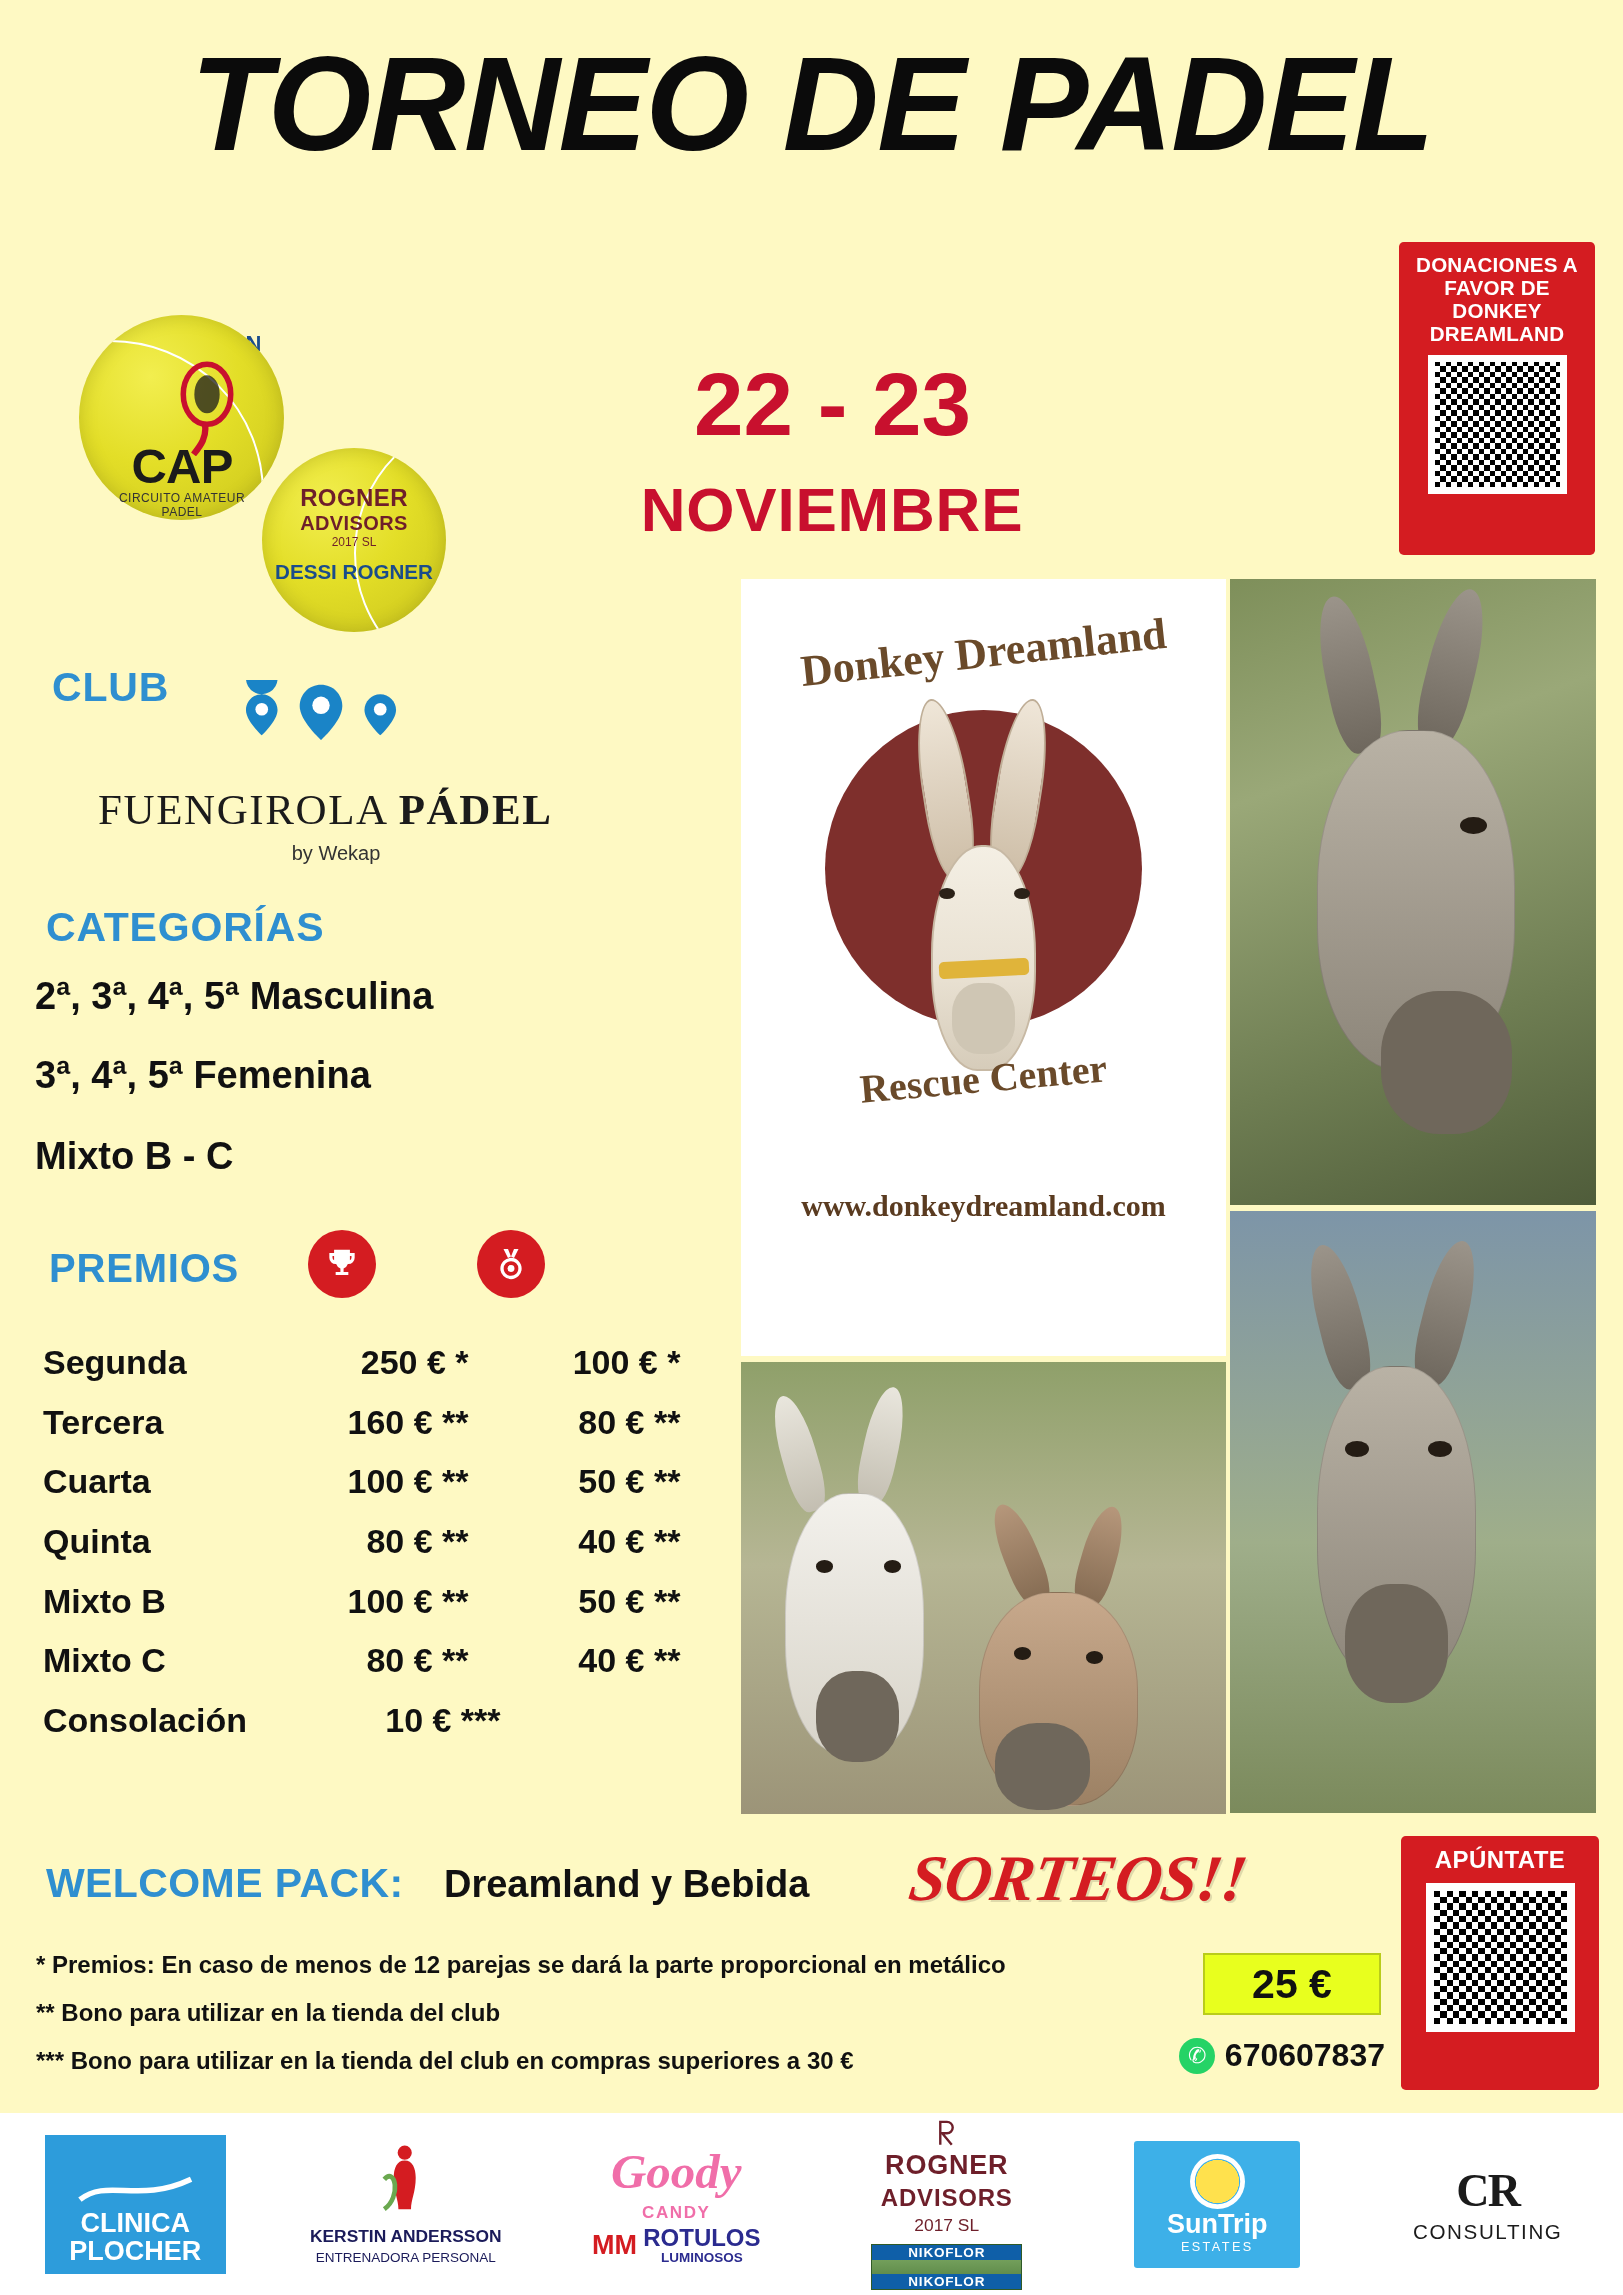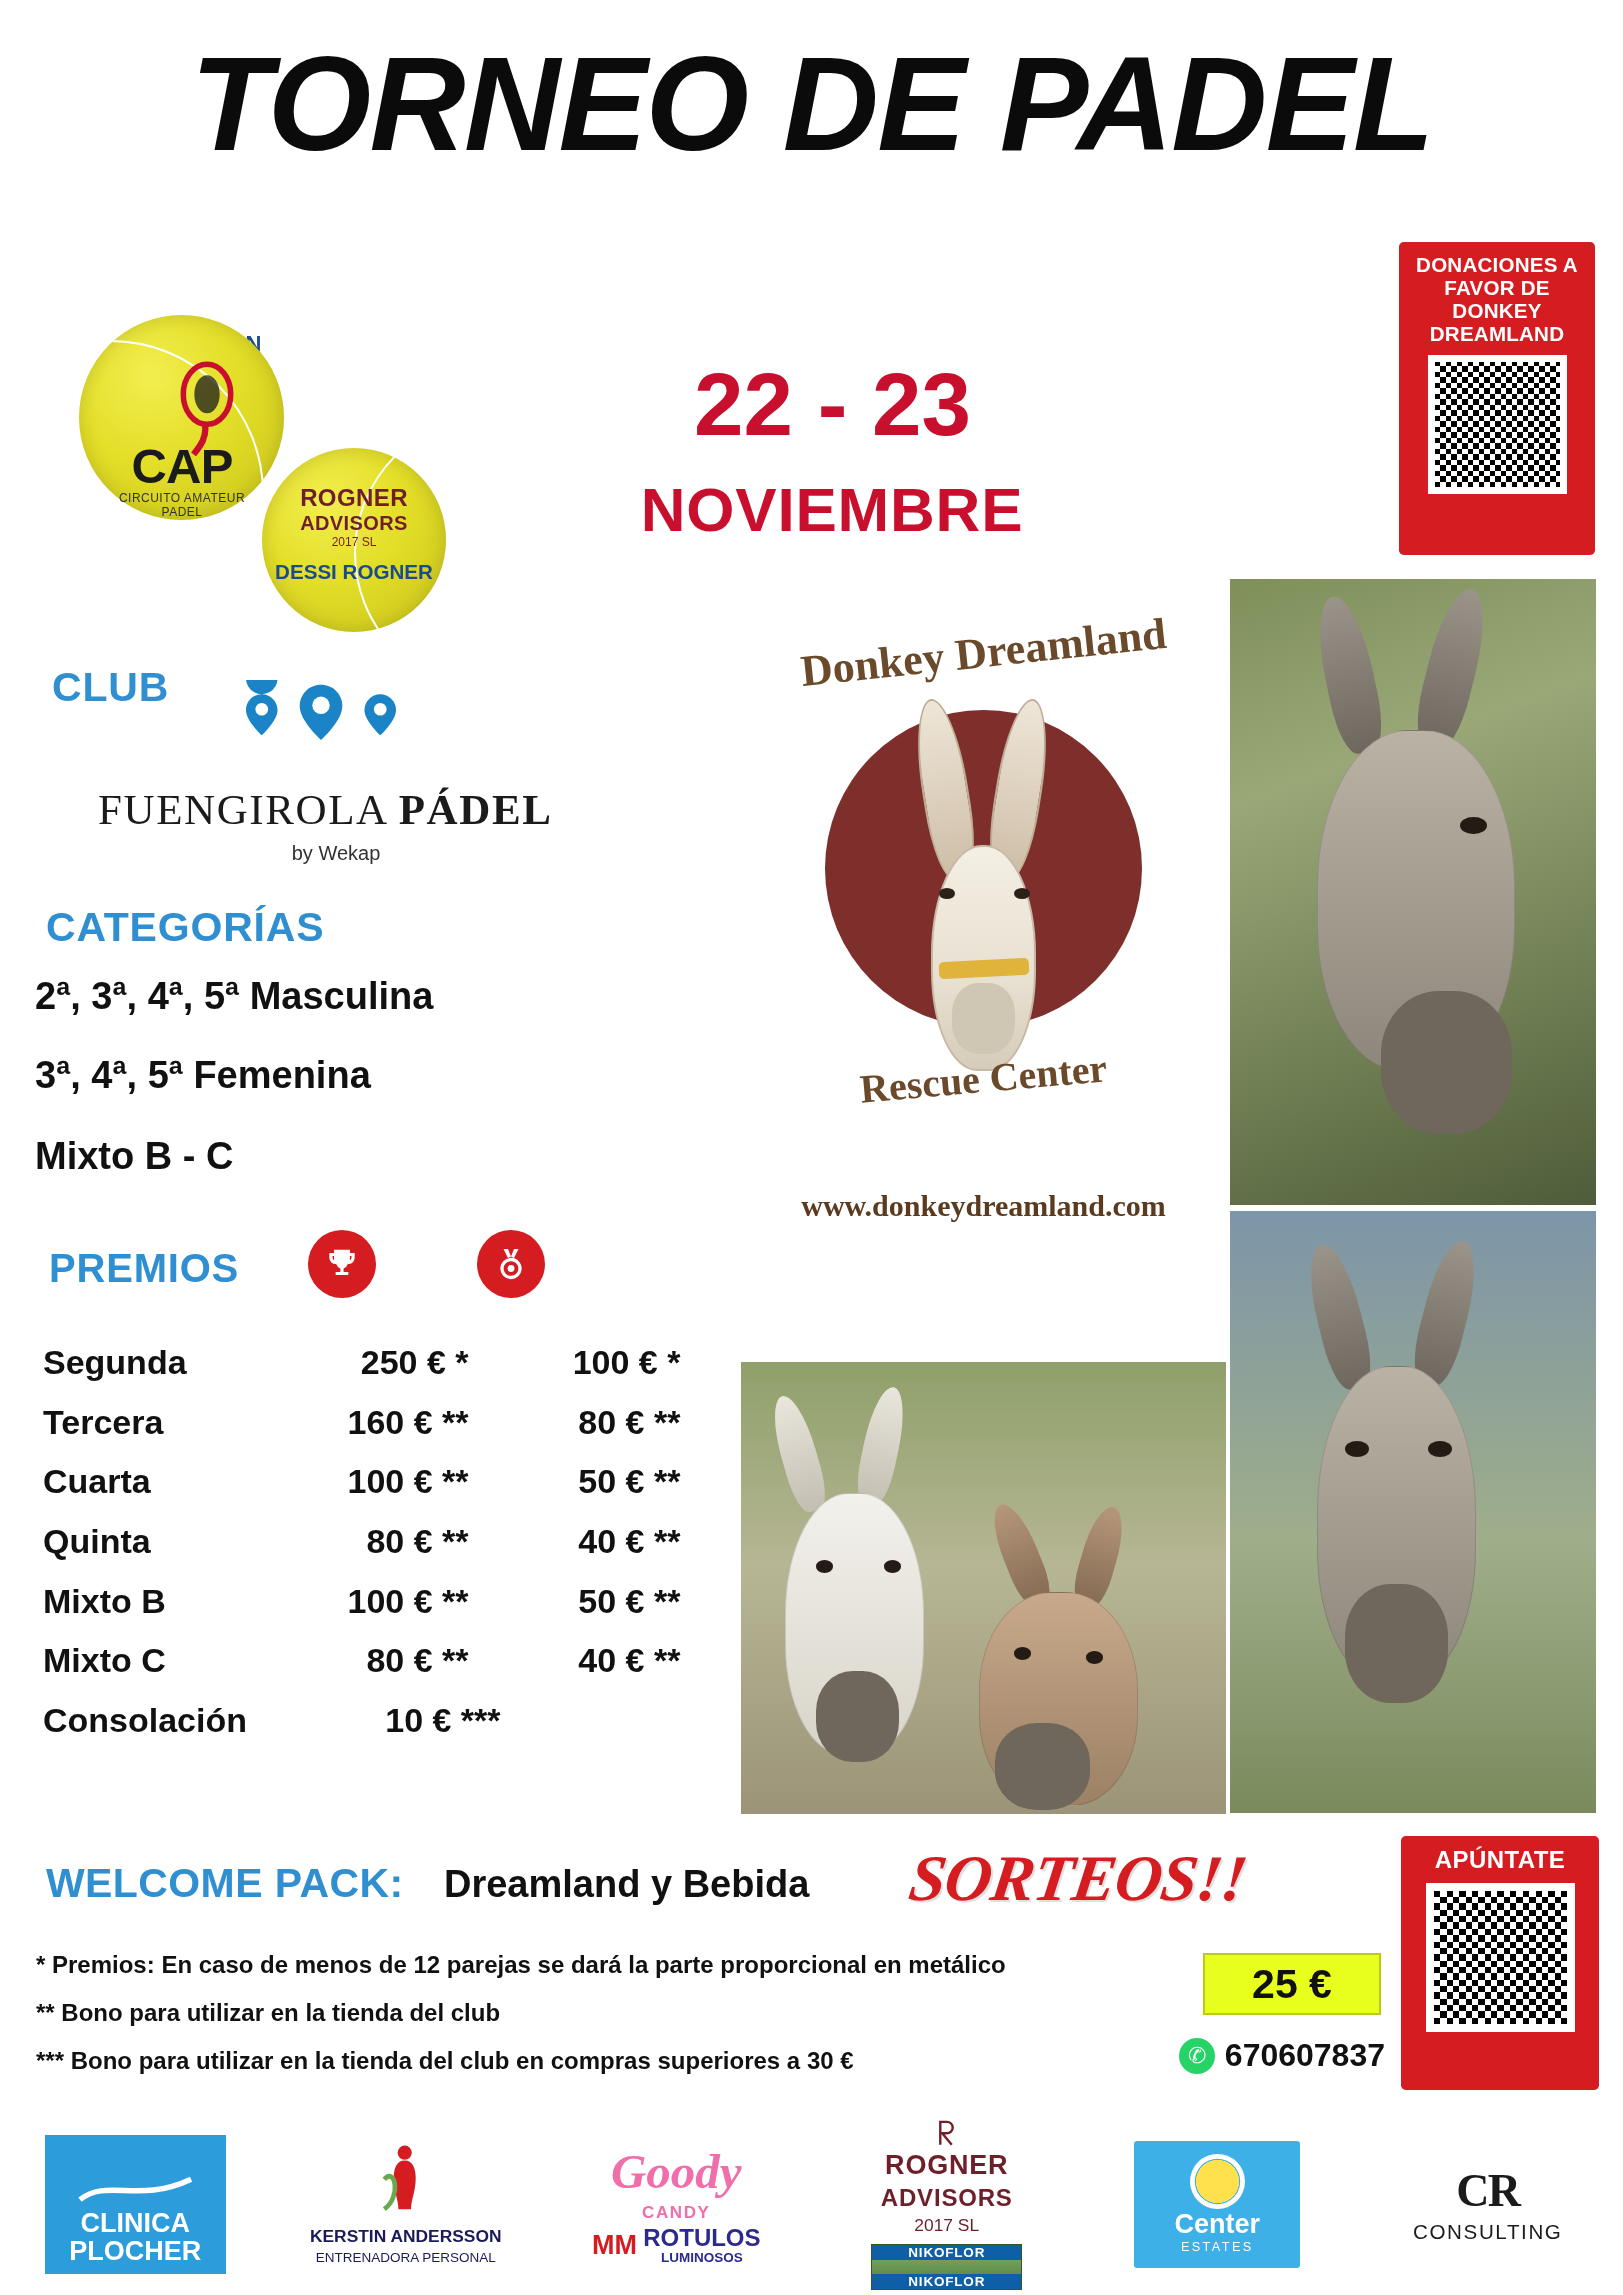--- a/index.html
+++ b/index.html
@@ -5,21 +5,21 @@
   * { box-sizing: border-box; margin: 0; padding: 0; }
   html, body {
     width: 1623px; height: 2295px;
     font-family: "Liberation Sans", sans-serif;
     background: #cfe8f7;
     overflow: hidden;
   }
   .poster {
     position: relative;
     width: 1623px; height: 2295px;
-    background: #ffffff;
+    background: #fef9c3;
   }
 
   
   .title-1 {
     position: absolute; left: 0; top: 38px; width: 1623px;
     text-align: center;
     font-size: 133px; font-weight: bold; font-style: italic;
     letter-spacing: -1.6px;
     color: #0b0b0b;
     line-height: 1;
@@ -607,21 +607,21 @@
       <div class="rs3">2017 SL</div>
       <div class="nikoflor">
         <div class="nk-top">NIKOFLOR</div>
         <div class="nk-bot">NIKOFLOR</div>
       </div>
     </div>
 
     <div class="sp">
       <div class="suntrip">
         <div class="sun"></div>
-        <div class="st1">Center</div>
+        <div class="st1">SunTrip</div>
         <div class="st2">ESTATES</div>
       </div>
     </div>
 
     <div class="sp crc">
       <div class="cr1">CR</div>
       <div class="cr2">CONSULTING</div>
     </div>
 
 

